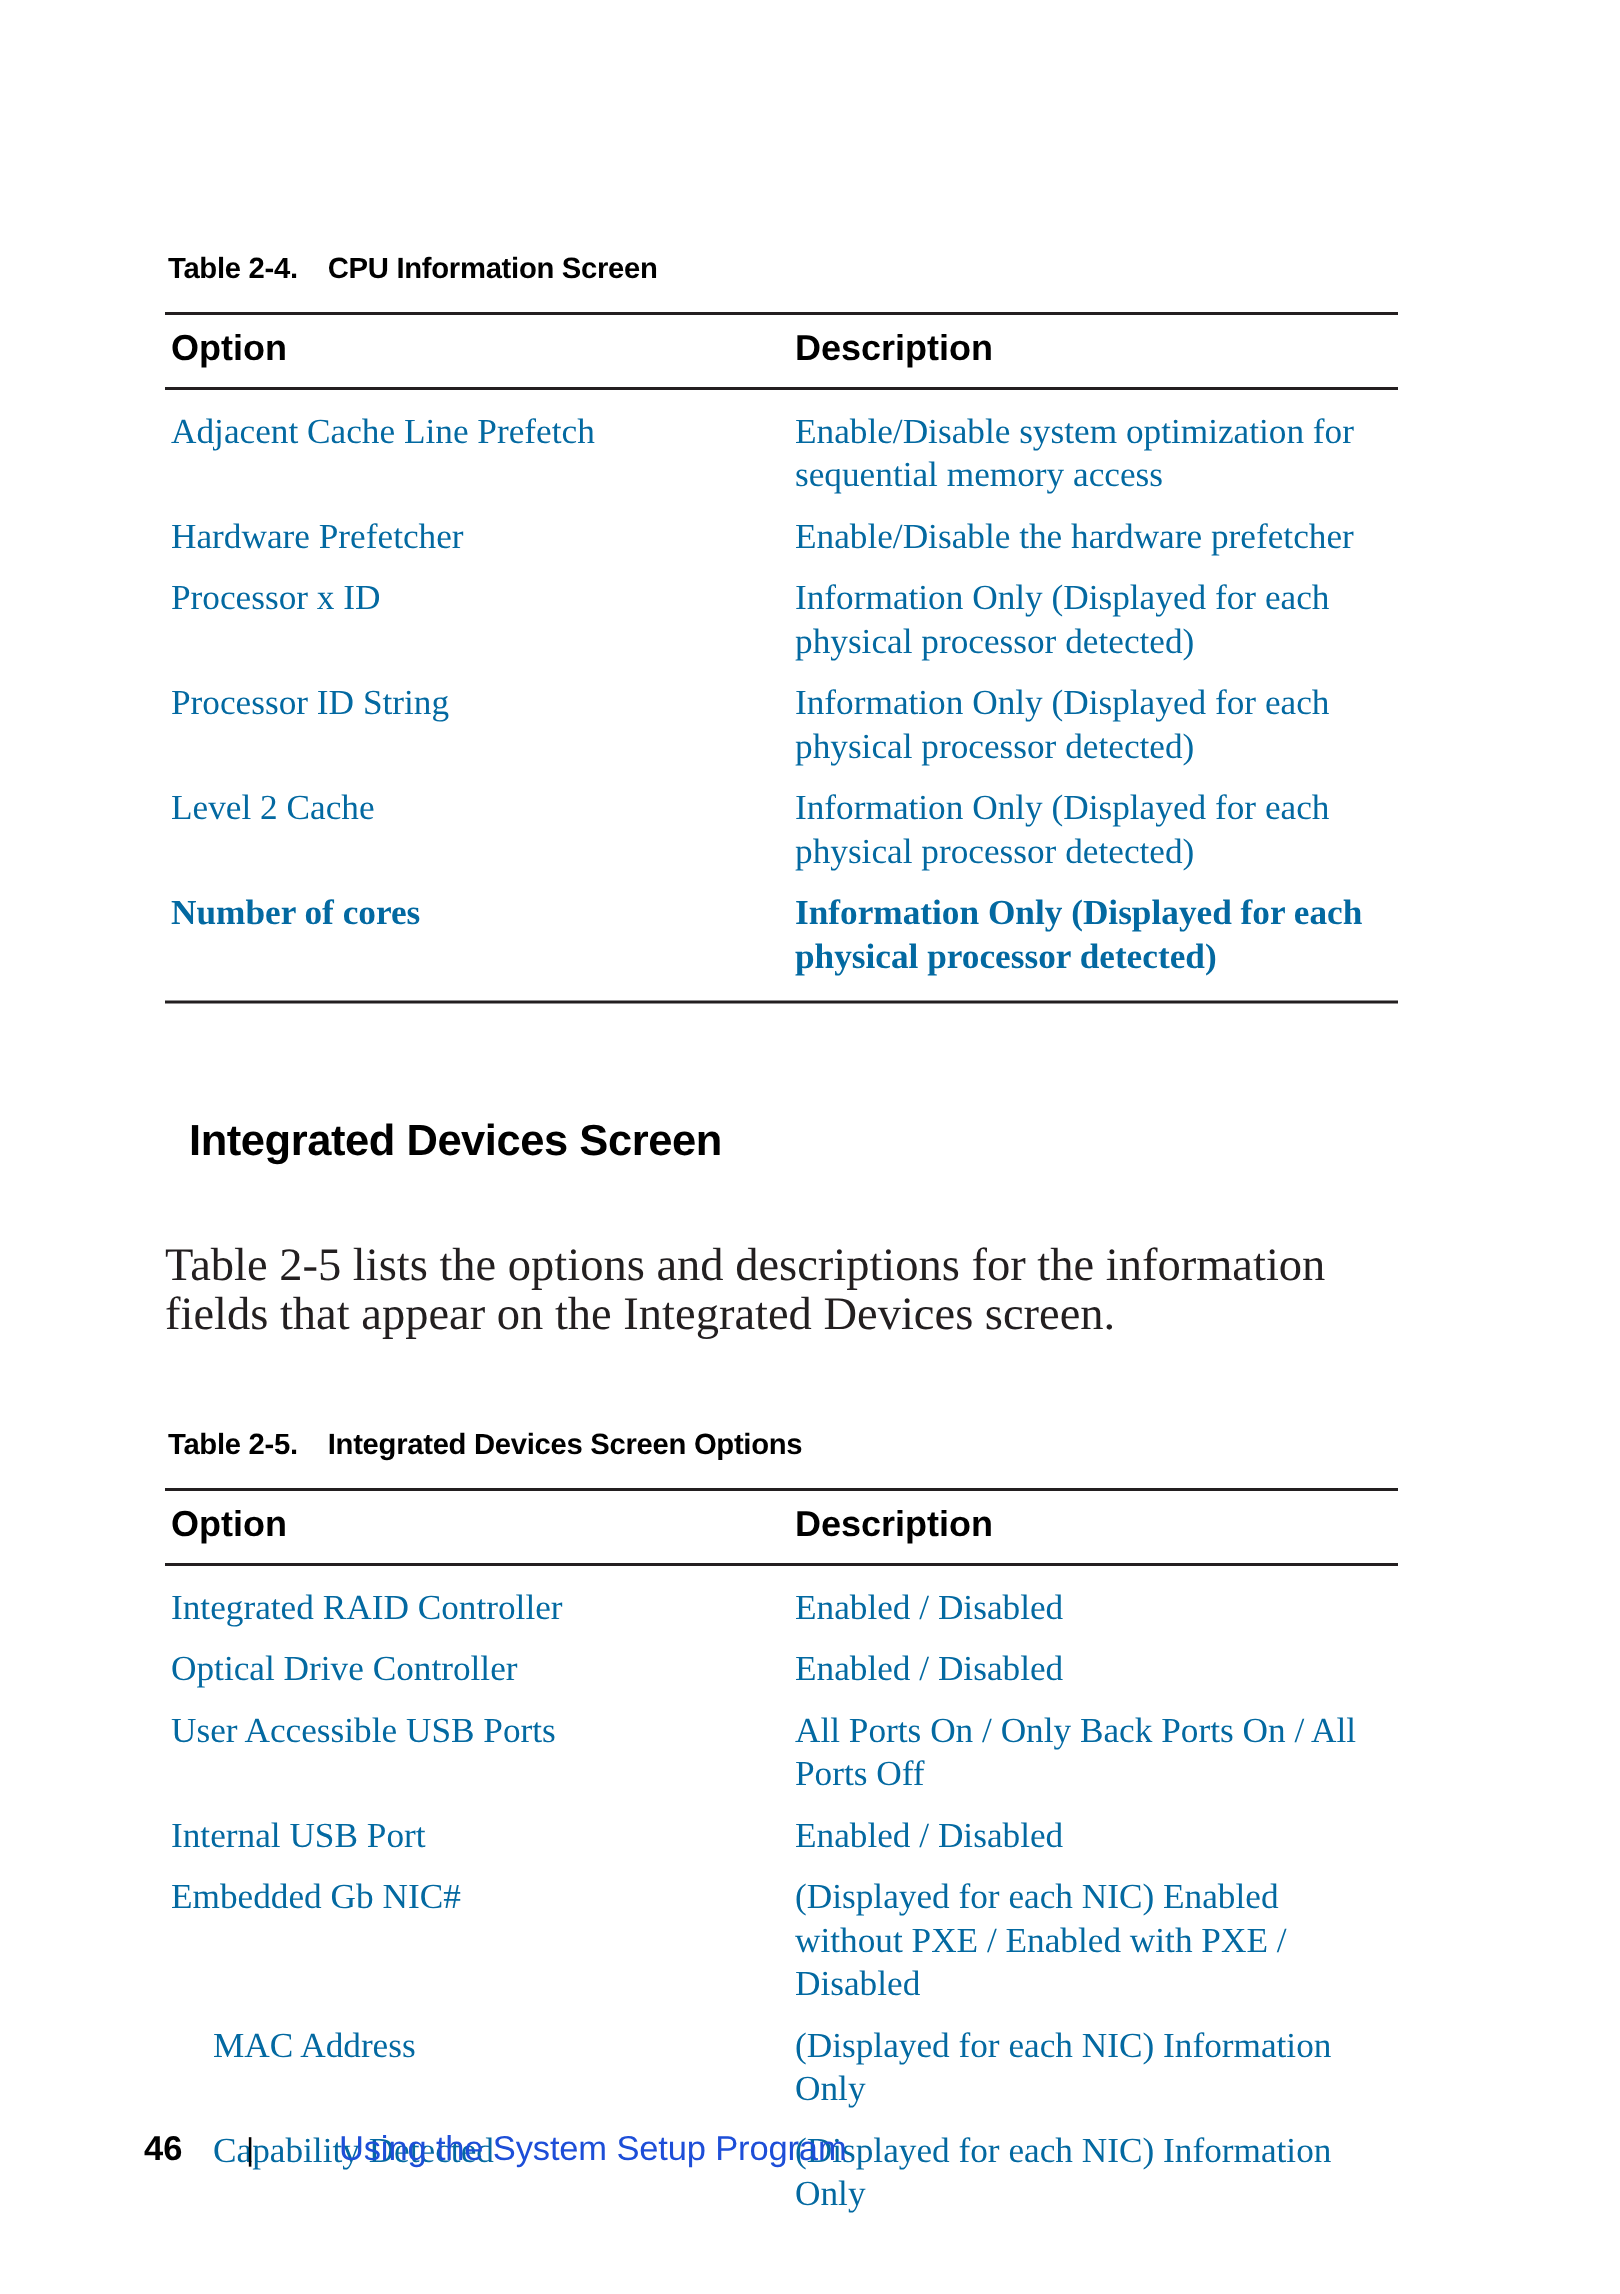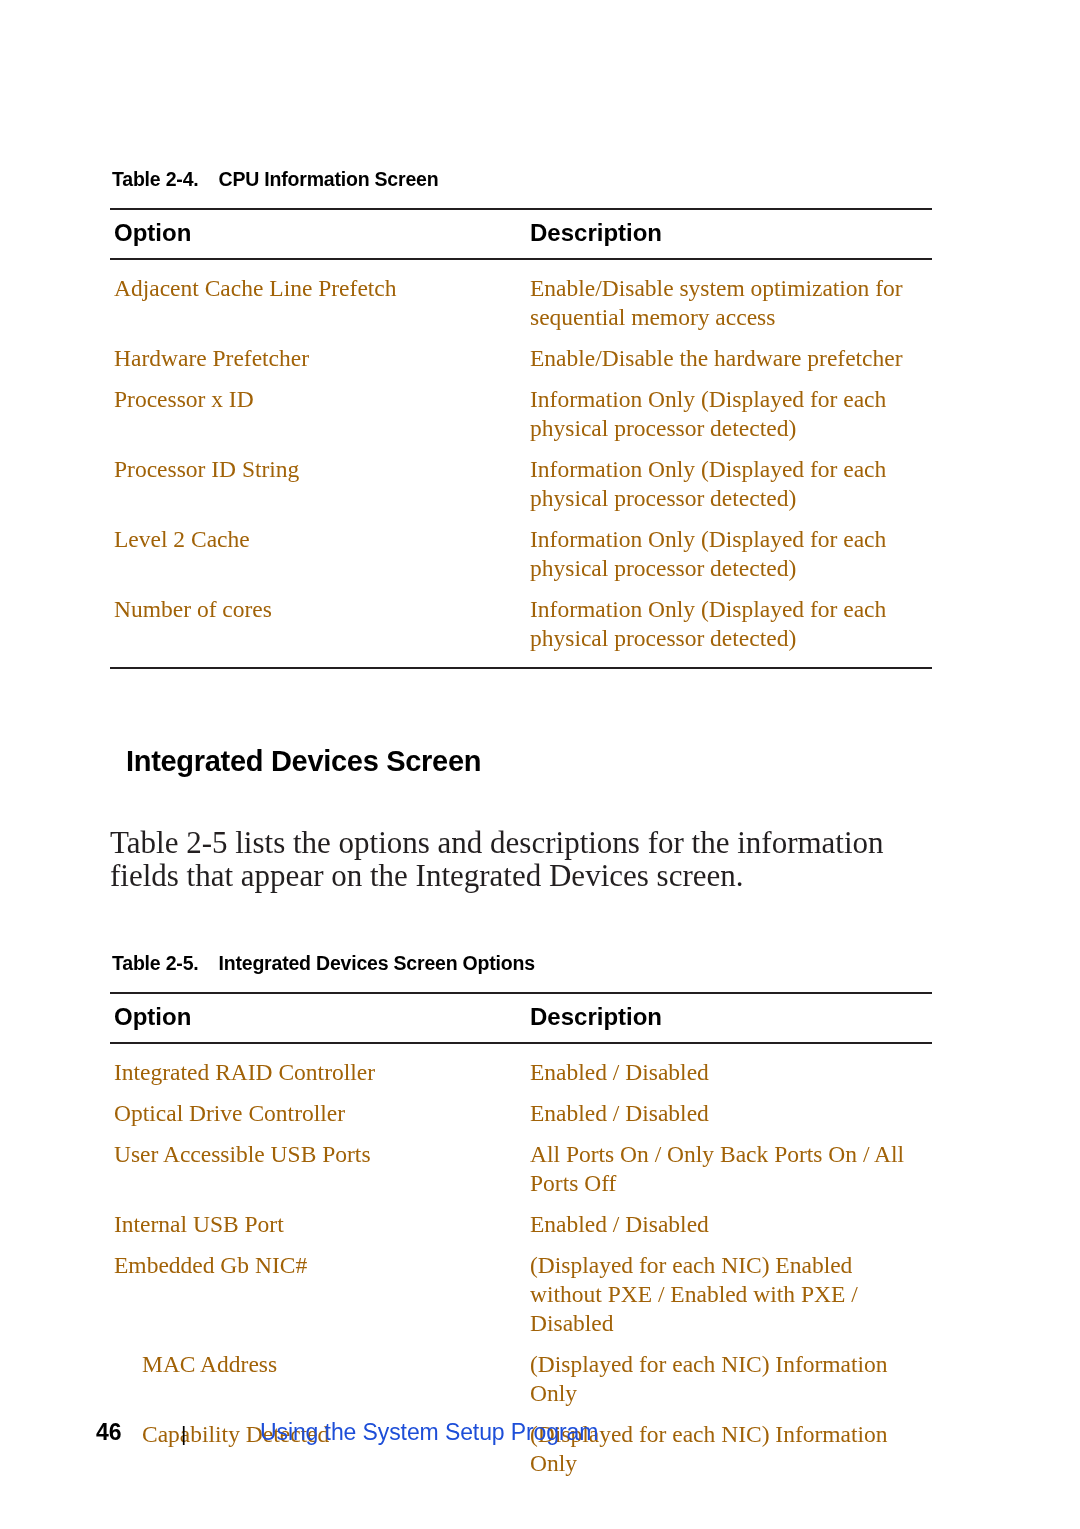--- a/index.html
+++ b/index.html
@@ -65,30 +65,31 @@
   }
   table.doc-table thead th.opt-h { padding-left: 4px; }
   table.doc-table thead th.desc-h { padding-left: 6px; }
 
   table.doc-table tbody td {
     font-family: "Liberation Serif", serif;
     font-size: 23.5px;
     line-height: 29px;
     vertical-align: top;
     padding: 12px 0 0 0;
-    color: #a16207;
+    color: #0369a1;
   }
   table.doc-table tbody tr:first-child td { padding-top: 14px; }
   table.doc-table tbody td.opt  { padding-left: 4px; padding-right: 16px; }
   table.doc-table tbody td.desc { padding-left: 6px; padding-right: 6px; }
   table.doc-table tbody td.opt.indent { padding-left: 32px; }
 
   table.doc-table.closed tbody tr:last-child td {
     padding-bottom: 14px;
     border-bottom: 2.5px solid #231f20;
+    font-weight: bold;
   }
 
   
   .section-heading {
     font-family: "Liberation Sans", sans-serif;
     font-weight: bold;
     font-size: 29px;
     letter-spacing: -0.3px;
     margin: 16px;
     padding: 0;
@@ -108,21 +109,20 @@
   .spacer-c { height: 60px; }
 
   
   .footer {
     position: absolute;
     left: 96px;
     top: 1419px;
     display: flex;
     align-items: flex-end;
     font-family: "Liberation Sans", sans-serif;
-    gap: 17px;
   }
   .footer .pgnum {
     font-weight: bold;
     font-size: 23px;
     color: #000;
     width: 68px;
   }
   .footer .sep {
     font-weight: normal;
     font-size: 21px;

